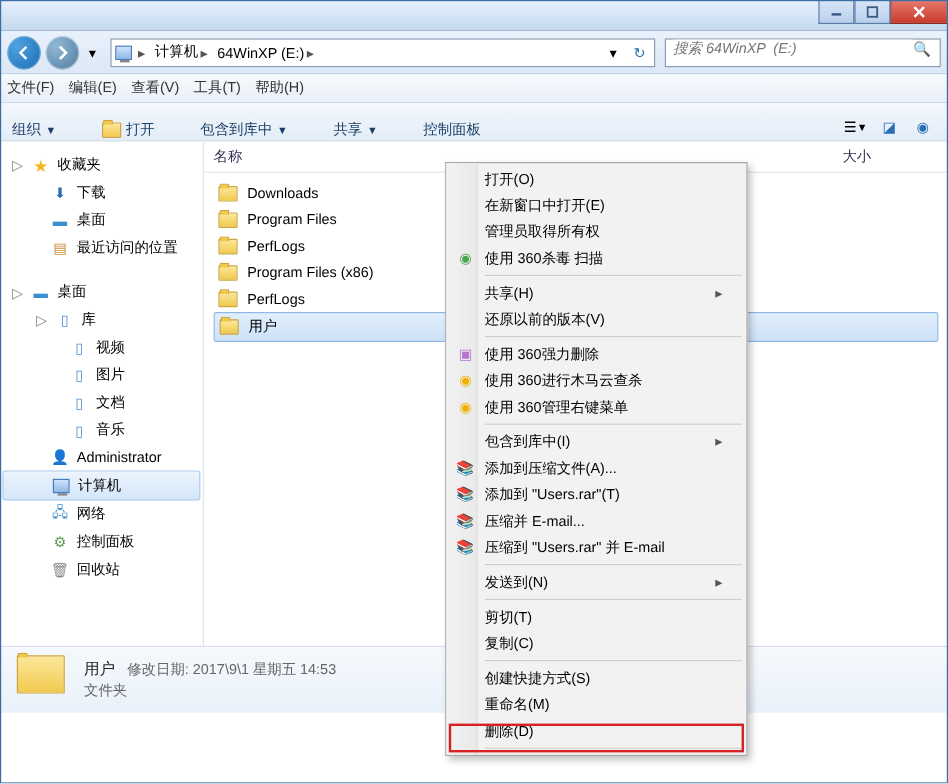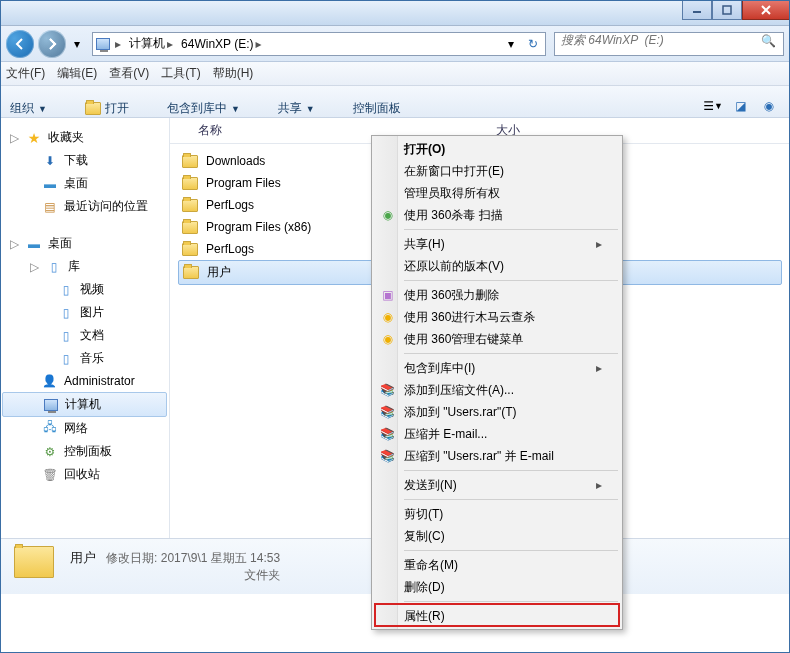--- a/index.html
+++ b/index.html
@@ -44,37 +44,37 @@
 .side-group { margin-bottom: 14px; }
 .side-head { display: flex; align-items: center; gap: 6px; padding: 3px 10px; }
 .side-item { display: flex; align-items: center; gap: 6px; padding: 3px 10px 3px 42px; }
 .side-item.l2 { padding-left: 58px; }
 .side-item.selected { background: linear-gradient(#ecf4fd, #d5e7fb); border: 1px solid #a8c8ea; border-radius: 2px; margin: 0 2px; padding-left: 40px; }
 .tree-tgl { width: 10px; color: #888; }
 .ico { width: 16px; height: 16px; display: inline-flex; align-items: center; justify-content: center; }
 
 .content { flex: 1; background: #fff; position: relative; }
 .col-head { height: 26px; border-bottom: 1px solid #e3e8ef; display: flex; align-items: center; padding: 0 8px; }
-.col-head .col { color: #335; margin-left: 20px; }
+.col-head .col { color: #335; }
 .col-name { width: 250px; }
-.col-size { margin-left: auto; width: 80px; text-align: center; }
+.col-size { margin-left: auto; width: 80px; }
 .filelist { padding: 6px 8px; }
 .filerow { display: flex; align-items: center; gap: 8px; padding: 3px 4px; border-radius: 2px; }
 .filerow.selected { background: linear-gradient(#e2effc, #cce2f9); border: 1px solid #8fb8e4; }
 
 
 .details { height: 56px; border-top: 1px solid #d0d9e6; background: linear-gradient(#f5f9fd, #e9f1fa); display: flex; align-items: center; padding: 6px 14px; gap: 14px; }
 .details .big-ico { width: 42px; height: 42px; }
 .details .meta .name { font-size: 13px; color: #222; }
-.details .meta .sub { color: #666; text-align: right; }
+.details .meta .sub { color: #666; }
 
 
 .ctxmenu { position: absolute; left: 371px; top: 135px; width: 252px; background: #f2f2f2; border: 1px solid #a8a8a8; box-shadow: 3px 3px 6px rgba(0,0,0,.25); padding: 2px; z-index: 50; }
 .ctx-item { display: flex; align-items: center; height: 22px; padding: 0 18px 0 30px; position: relative; }
-.ctx-item.bold b { font-weight: bold; }
+.ctx-item.bold b { font-weight: normal; }
 .ctx-sep { height: 1px; background: #d0d0d0; margin: 3px 2px 3px 30px; }
 .ctx-ico { position: absolute; left: 6px; width: 16px; height: 16px; display: flex; align-items: center; justify-content: center; }
 .ctx-sub { margin-left: auto; color: #555; }
 .ctx-iconstrip { position: absolute; left: 0; top: 0; bottom: 0; width: 26px; background: linear-gradient(to right, #f2f2f2, #e9e9e9); border-right: 1px solid #dcdcdc; }
 .ctx-items { position: relative; }
 .ctx-highlight { position: absolute; border: 2px solid #d62222; pointer-events: none; }
 
 
 .folder-ico { width: 16px; height: 13px; background: linear-gradient(#fce79b, #f1c94e); border: 1px solid #cba73d; border-radius: 1px; position: relative; }
 .folder-ico:before { content: ""; position: absolute; top: -3px; left: 0; width: 6px; height: 3px; background: #f1c94e; border: 1px solid #cba73d; border-bottom: none; border-radius: 1px 1px 0 0; }
@@ -376,26 +376,26 @@
       </div>
     <div class="ctx-sep"></div>
     <div class="ctx-item">
         <span>剪切(T)</span>
       </div>
     <div class="ctx-item">
         <span>复制(C)</span>
       </div>
     <div class="ctx-sep"></div>
     <div class="ctx-item">
+        <span>创建快捷方式(S)</span>
+      </div>
+    <div class="ctx-item">
         <span>重命名(M)</span>
       </div>
     <div class="ctx-item">
         <span>删除(D)</span>
       </div>
     <div class="ctx-sep"></div>
-    <div class="ctx-item" id="props-item">
-        <span>属性(R)</span>
-      </div>
   </div>
   <div class="ctx-highlight" style="left:2px; right:2px; bottom:2px; height:24px;"></div>
 </div>
 
 <div class="outer-border"></div>
 
 </body></html>

